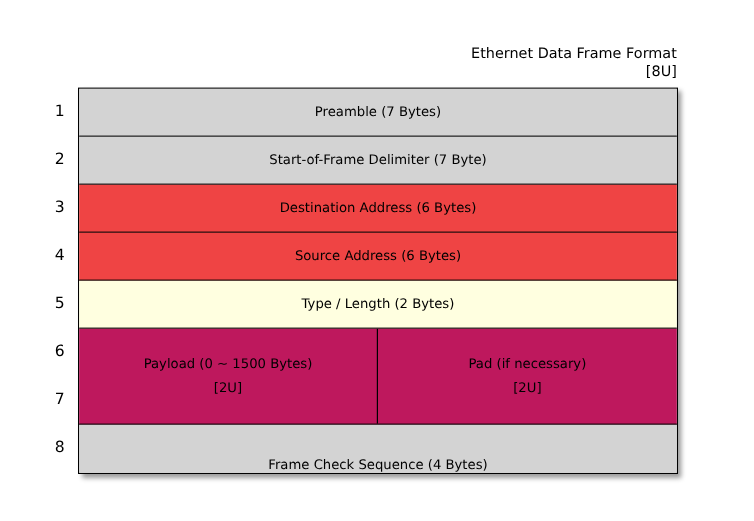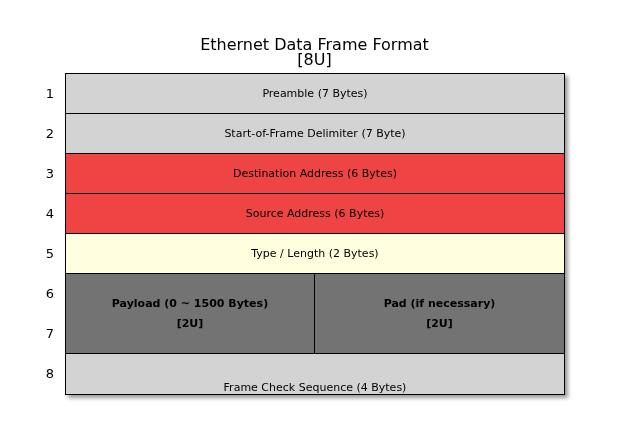--- a/index.html
+++ b/index.html
@@ -15,22 +15,22 @@
   .stage {
     position: relative;
     width: 628px;
     height: 434px;
   }
   .diagram-header {
     position: absolute;
     left: 65px;
     top: 37px;
     width: 499px;
-    text-align: center;
-    font-size: 16px;
+    text-align: right;
+    font-size: 12px;
     line-height: 15px;
   }
   .row-numbers {
     position: absolute;
     left: 28px;
     top: 74px;
     width: 26px;
   }
   .row-num {
     height: 40px;
@@ -74,21 +74,21 @@
     align-items: center;
     justify-content: center;
     line-height: 20px;
   }
   .half-cell.left {
     border-right: 1px solid #000000;
   }
   .bg-gray   { background: #d3d3d3; }
   .bg-blue   { background: #ef4444; align-items: center; }
   .bg-yellow { background: #ffffe0; }
-  .bg-white  { background: #737373; font-weight: bold; }
+  .bg-white  { background: #be185d; }
 </style>
 </head>
 <body>
 
 <div class="stage">
 
   <div class="diagram-header">
     <div class="diagram-title">Ethernet Data Frame Format</div>
     <div class="diagram-subtitle">[8U]</div>
   </div>

